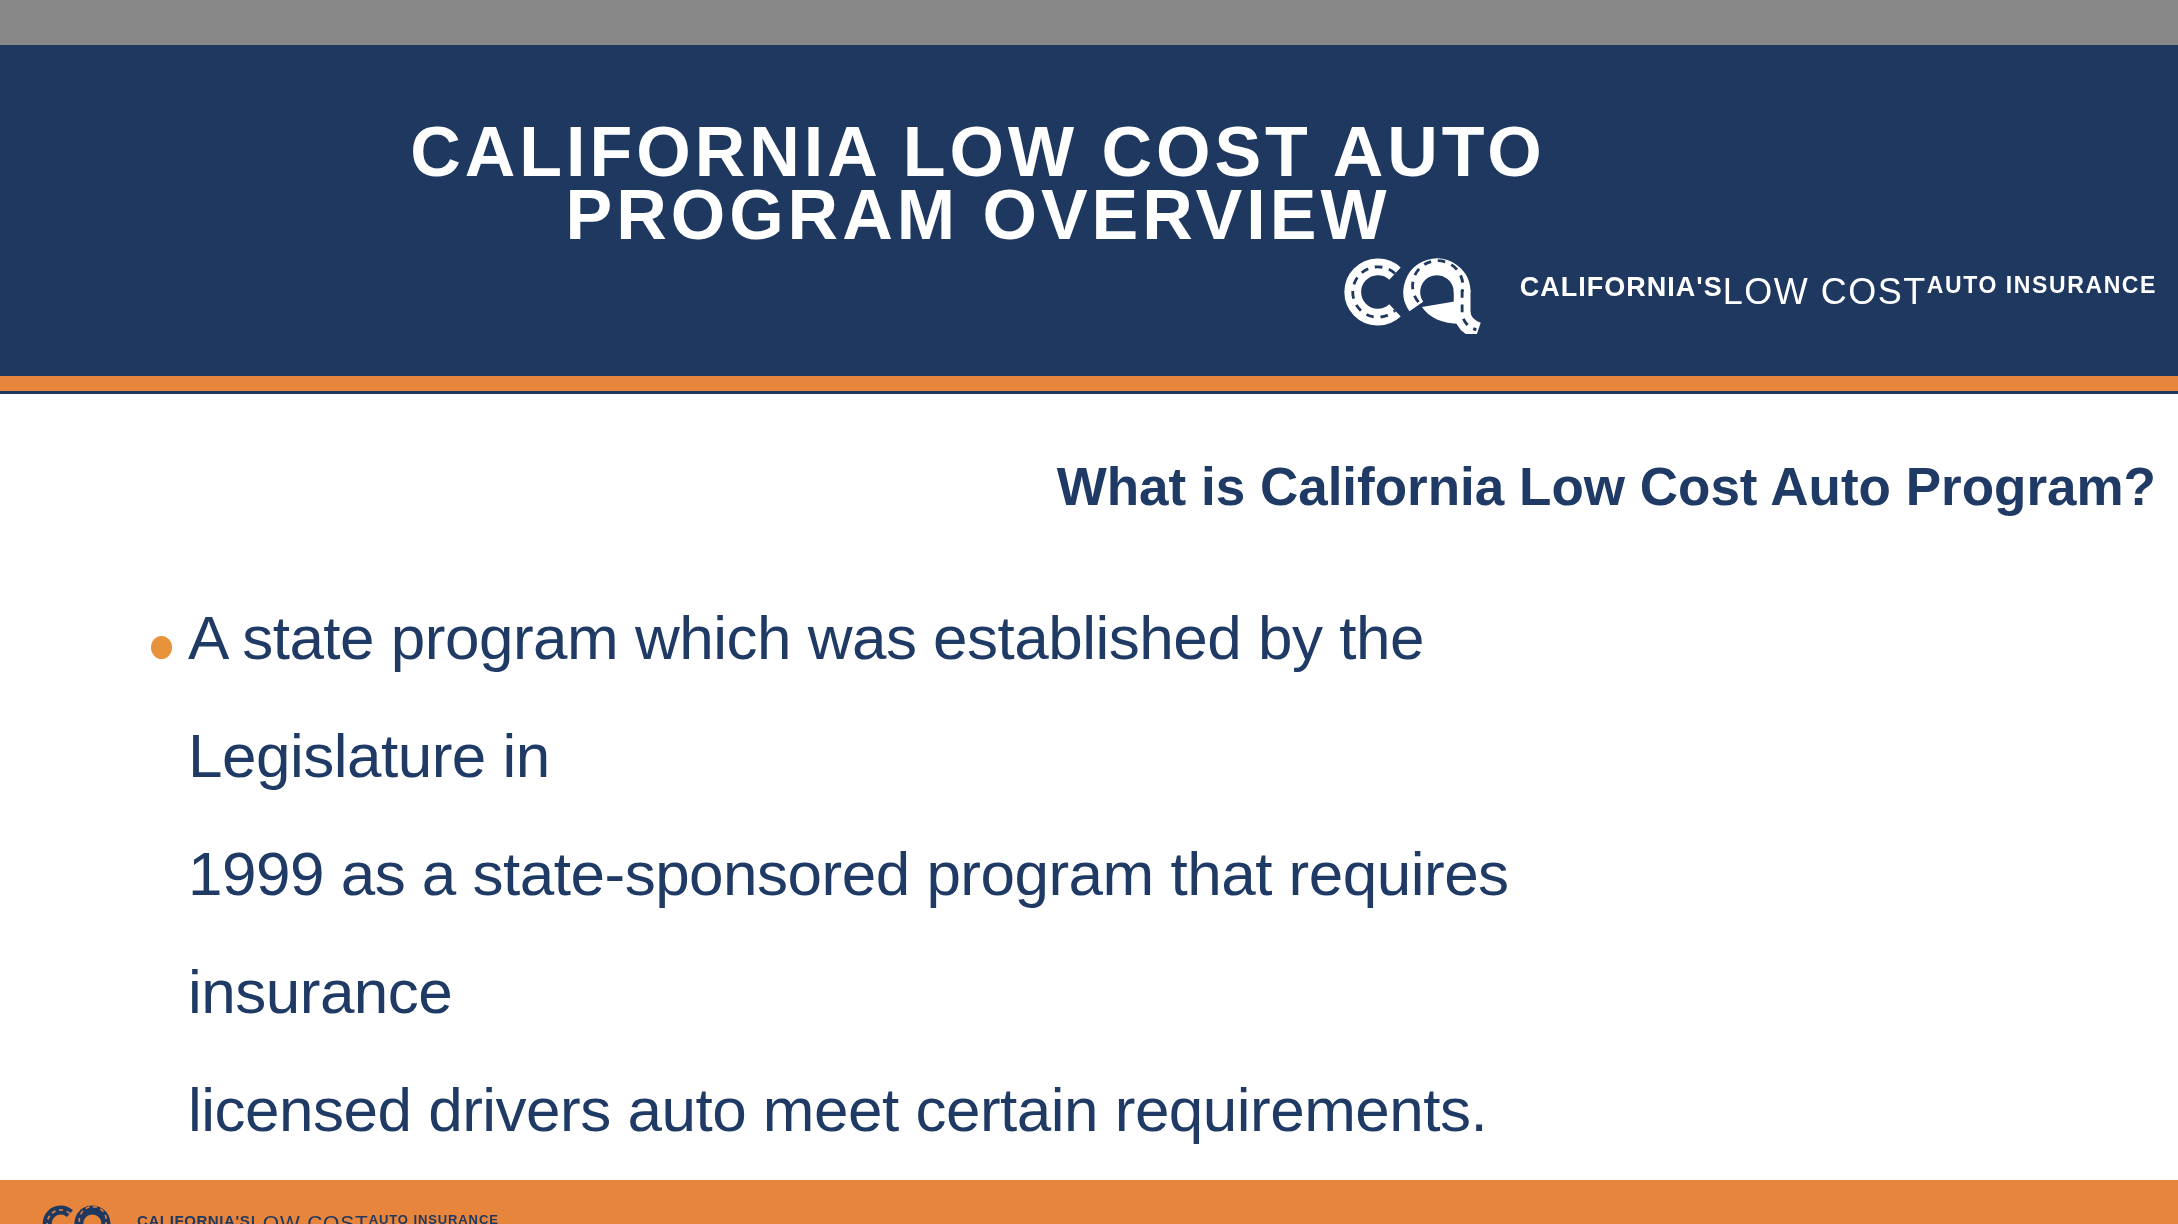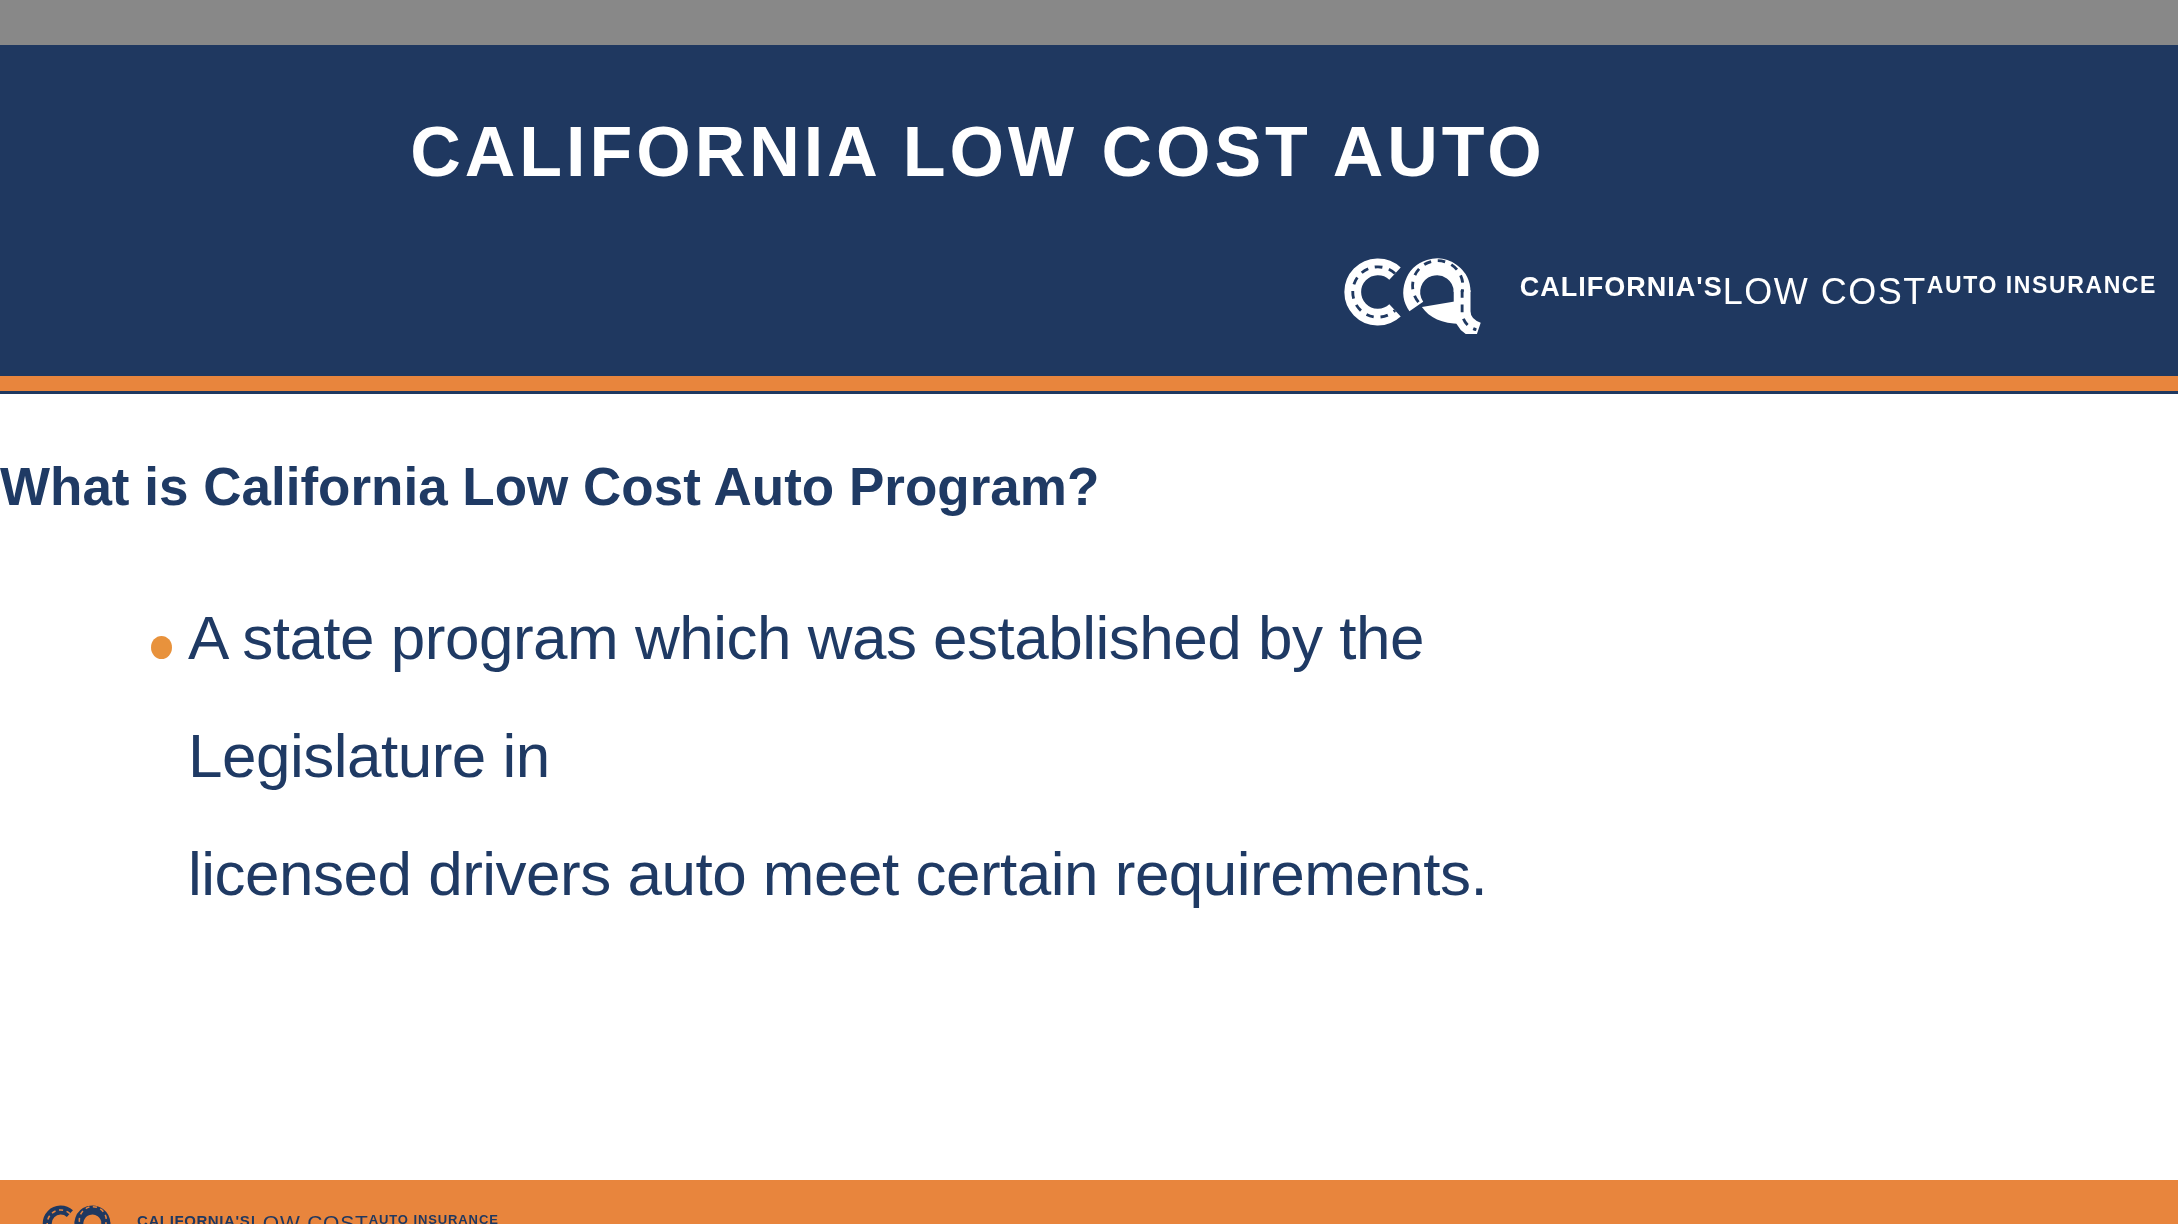--- a/index.html
+++ b/index.html
@@ -56,21 +56,21 @@
 
   .logo-header{position:absolute;top:205px;right:21px;gap:26px;}
   .logo-header .ca-mark{width:151px;height:84px;}
   .logo-header .lt1{font-size:27px;font-weight:700;letter-spacing:1px;line-height:1.15;}
   .logo-header .lt2{font-size:36px;font-weight:400;letter-spacing:1.5px;line-height:1.1;}
   .logo-header .lt3{font-size:23px;font-weight:700;letter-spacing:1.6px;line-height:1.2;}
 
   
   .section-heading{
     position:absolute;left:0;top:411px;width:2156px;
-    text-align:left;
+    text-align:right;
     color:var(--text);
     font-size:53px;font-weight:700;letter-spacing:0px;
   }
   .bullet-item{
     position:absolute;left:0;top:534px;width:1726px;
   }
   .bullet-dot{
     position:absolute;left:151px;top:57px;
     width:21px;height:23px;border-radius:50%;
     background:var(--bullet);
@@ -94,20 +94,21 @@
   .logo-footer .lt3{font-size:13px;font-weight:700;letter-spacing:0.9px;line-height:1.25;}
 </style>
 </head>
 <body>
 
 <div class="slide">
 
   <div class="header">
     <div class="title">
       <div>CALIFORNIA LOW COST AUTO</div>
+      <div>PROGRAM OVERVIEW</div>
     </div>
 
     <div class="logo logo-white logo-header">
       <svg class="ca-mark" viewBox="0 0 180 100" aria-hidden="true">
         <g class="road">
           <path d="M62,28 A30 30 0 1 0 62,72"></path>
           <path d="M87.4,67.2 A30 30 0 1 1 142,50"></path>
           <path d="M142,48 L142,73 C142,85 149,92 161,96"></path>
         </g>
         <path class="wedge" d="M94,68 C103,81 118,88 140,88 L140,60 Z"></path>
@@ -127,20 +128,21 @@
 
   <div class="accent-stripe"></div>
   <div class="accent-hairline"></div>
 
   <div class="section-heading">What is California Low Cost Auto Program?</div>
 
   <div class="bullet-item">
     <span class="bullet-dot"></span>
     <div class="bullet-lines">
       <div>A state program which was established by the Legislature in</div>
+      <div>1999 as a state-sponsored program that requires insurance</div>
       <div>licensed drivers auto meet certain requirements.</div>
     </div>
   </div>
 
   <div class="footer">
     <div class="logo logo-navy logo-footer">
       <svg class="ca-mark" viewBox="0 0 180 100" aria-hidden="true">
         <g class="road">
           <path d="M62,28 A30 30 0 1 0 62,72"></path>
           <path d="M87.4,67.2 A30 30 0 1 1 142,50"></path>

